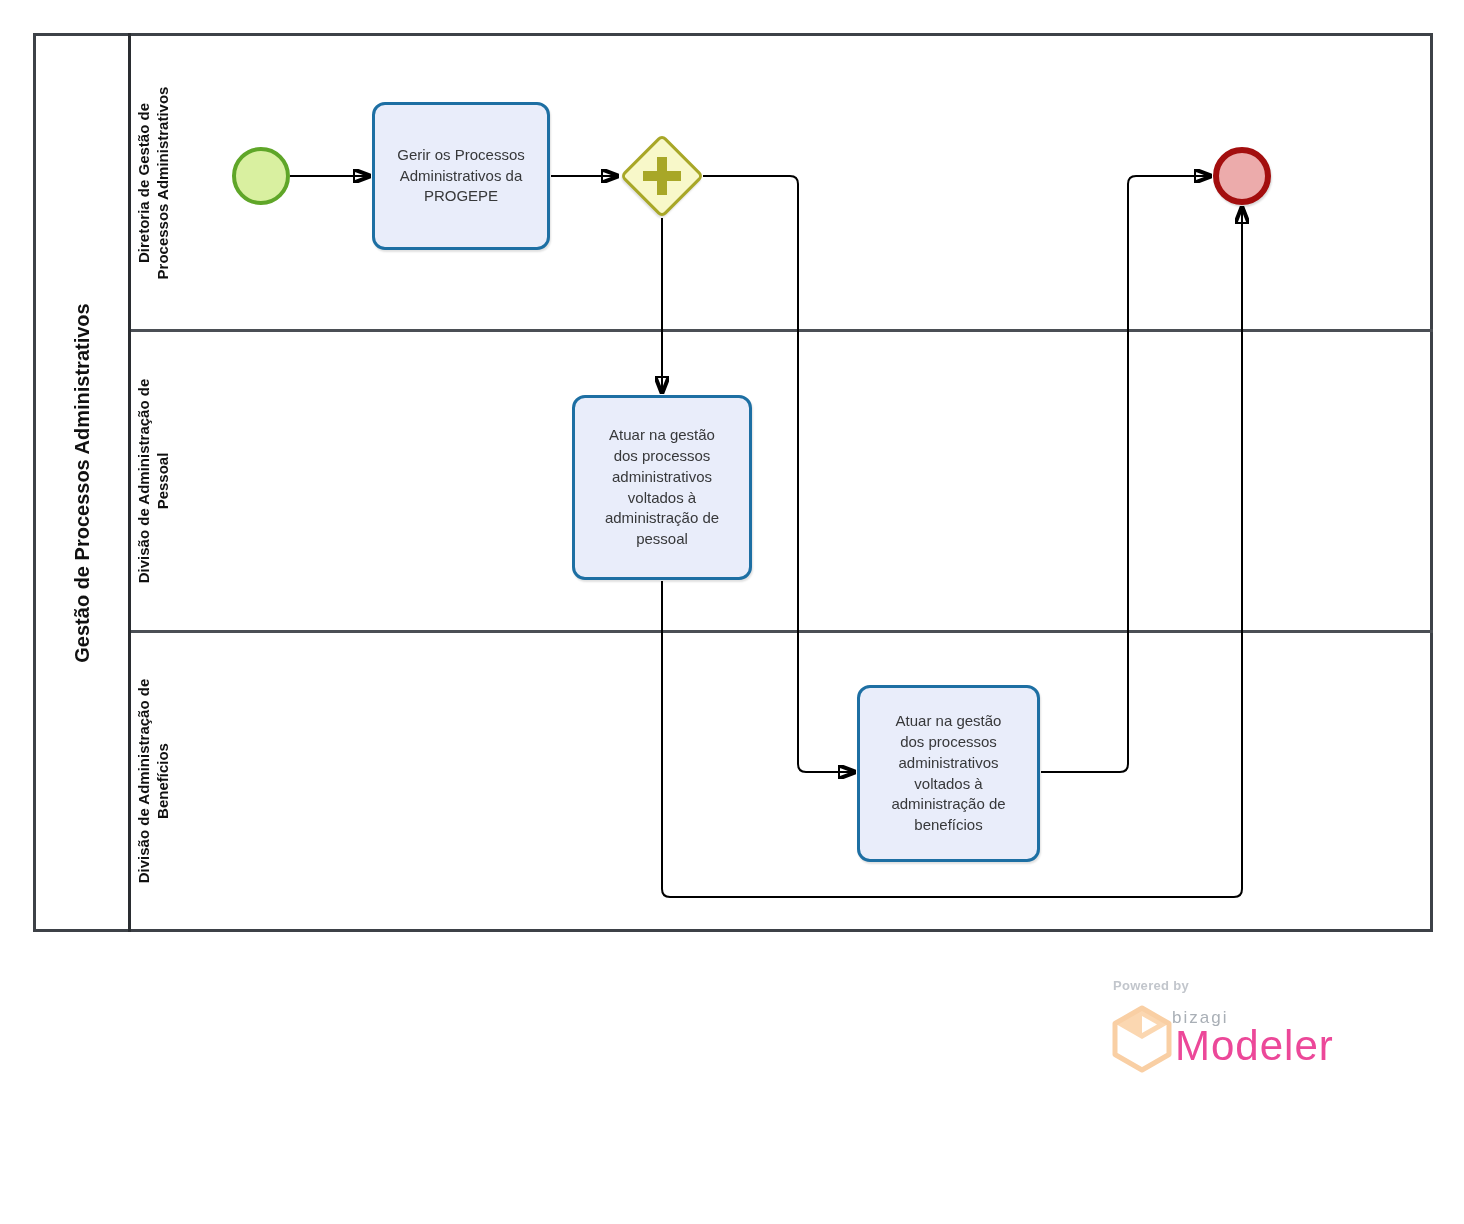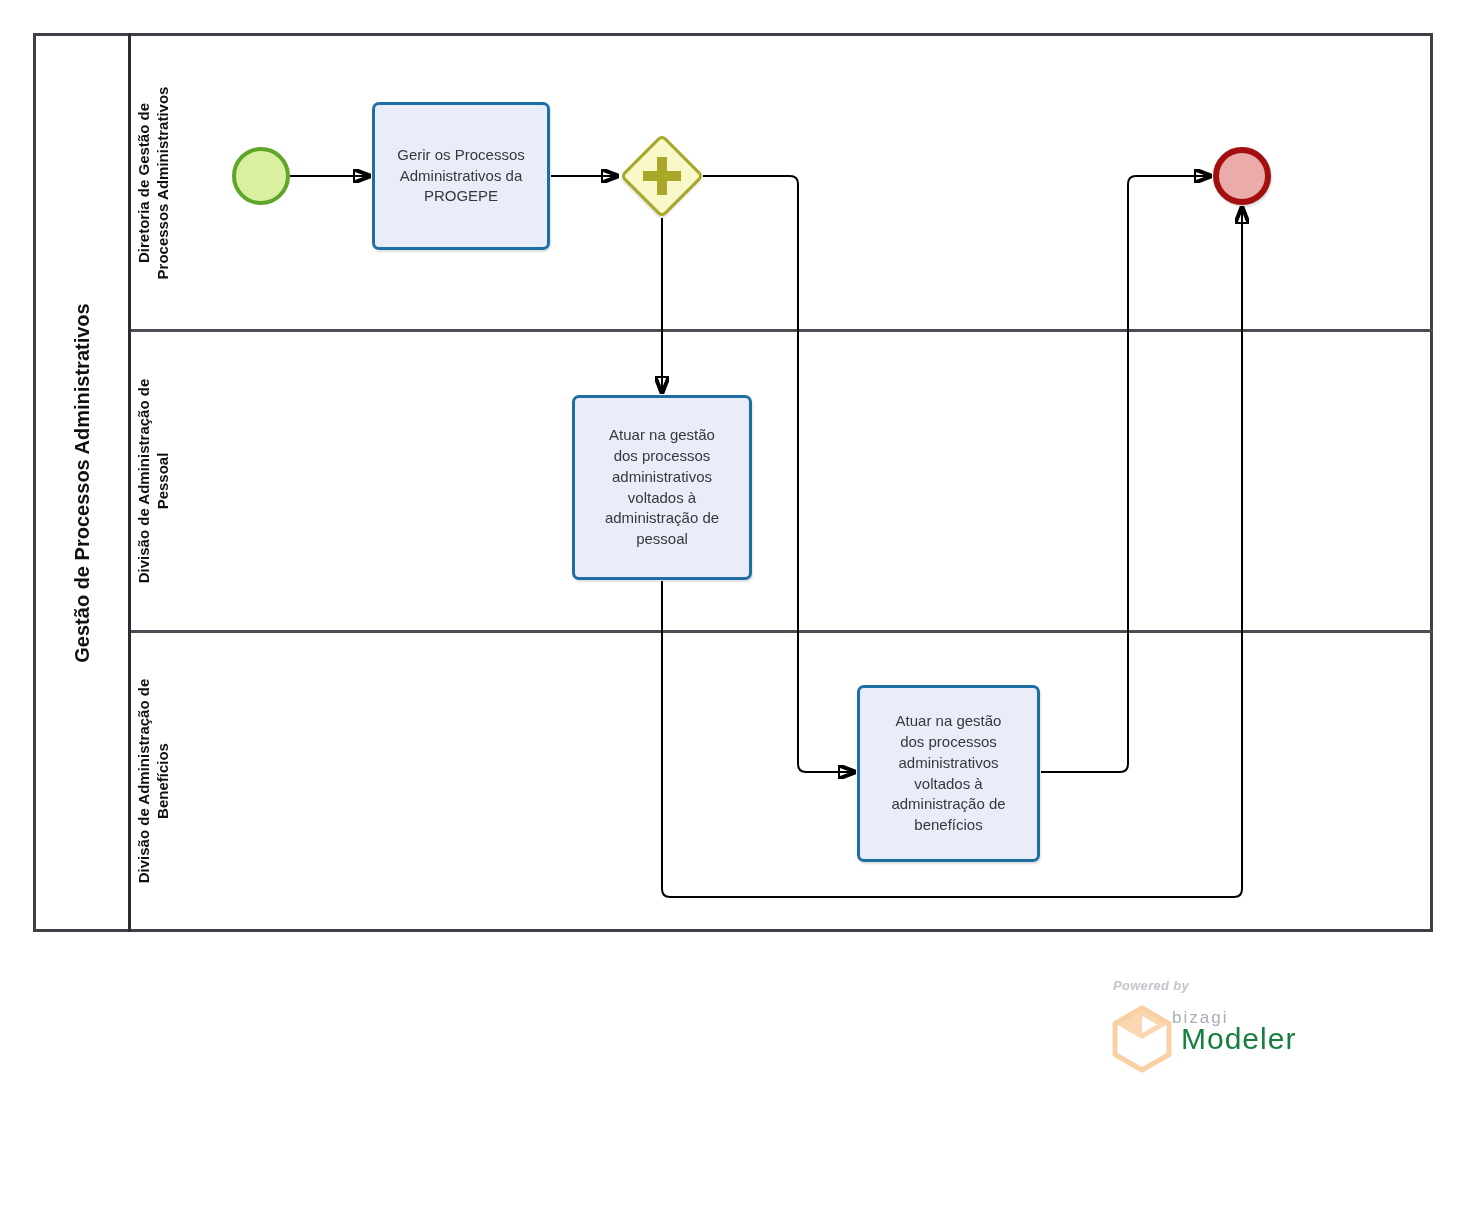--- a/index.html
+++ b/index.html
@@ -30,21 +30,21 @@
   .lane-label-3{left:131px;top:633px;width:46px;height:296px;}
   .lane-label-3 .rot{width:232px;font-size:15px;}
 
   
   svg.flows{position:absolute;left:0;top:0;width:1464px;height:1224px;}
   svg.flows path{fill:none;stroke:#000;stroke-width:2px;}
 
   
   .task{
     position:absolute;box-sizing:border-box;
-    background:#e9edfa;border:3px solid #1d6fa3;border-radius:7px;
+    background:#e9edfa;border:3px solid #1d6fa3;border-radius:13px;
     display:flex;align-items:center;justify-content:center;
     font-size:15px;color:#37383a;text-align:center;line-height:1.38;
     box-shadow:1px 2px 2px rgba(0,0,0,0.12);
   }
   .task-gerir{left:372px;top:102px;width:178px;height:148px;padding:0 22px;}
   .task-pessoal{left:572px;top:395px;width:180px;height:185px;padding:0 26px;}
   .task-beneficios{left:857px;top:685px;width:183px;height:177px;padding:0 28px;}
 
   .event{position:absolute;box-sizing:border-box;border-radius:50%;}
   .start-event{left:232px;top:147px;width:58px;height:58px;border:4px solid #5fa628;background:#d9f0a0;}
@@ -52,24 +52,24 @@
 
   .gateway{position:absolute;left:620px;top:134px;width:84px;height:84px;}
   .gateway-shape{position:absolute;left:12px;top:12px;width:54px;height:54px;
     transform:rotate(45deg);background:#f8f8c9;border:3px solid #a8a727;
     border-radius:6px;box-sizing:content-box;box-shadow:1px 2px 2px rgba(0,0,0,0.12);}
   .gateway-plus-h{position:absolute;left:23px;top:37px;width:38px;height:10px;background:#a8a727;}
   .gateway-plus-v{position:absolute;left:37px;top:23px;width:10px;height:38px;background:#a8a727;}
 
   
   .brandmark{position:absolute;left:1108px;top:975px;width:300px;height:110px;}
-  .powered-by{position:absolute;left:5px;top:3px;font-size:13px;font-weight:bold;color:#c2c6cc;letter-spacing:0.3px;font-style:italic;}
+  .powered-by{position:absolute;left:5px;top:3px;font-size:13px;font-weight:bold;color:#c2c6cc;letter-spacing:0.3px;}
   .hexicon{position:absolute;left:2px;top:30px;}
   .brand-bizagi{position:absolute;left:64px;top:33px;font-size:17px;color:#a9afb6;letter-spacing:2px;}
-  .brand-modeler{position:absolute;left:73px;top:47px;font-size:30px;color:#15803d;letter-spacing:1px;}
+  .brand-modeler{position:absolute;left:67px;top:47px;font-size:42px;color:#ec4899;letter-spacing:1px;}
 </style>
 </head>
 <body>
 
 <div class="canvas">
 
   <div class="pool-outer"></div>
   <div class="pool-header-sep"></div>
   <div class="lane-sep s1"></div>
   <div class="lane-sep s2"></div>

